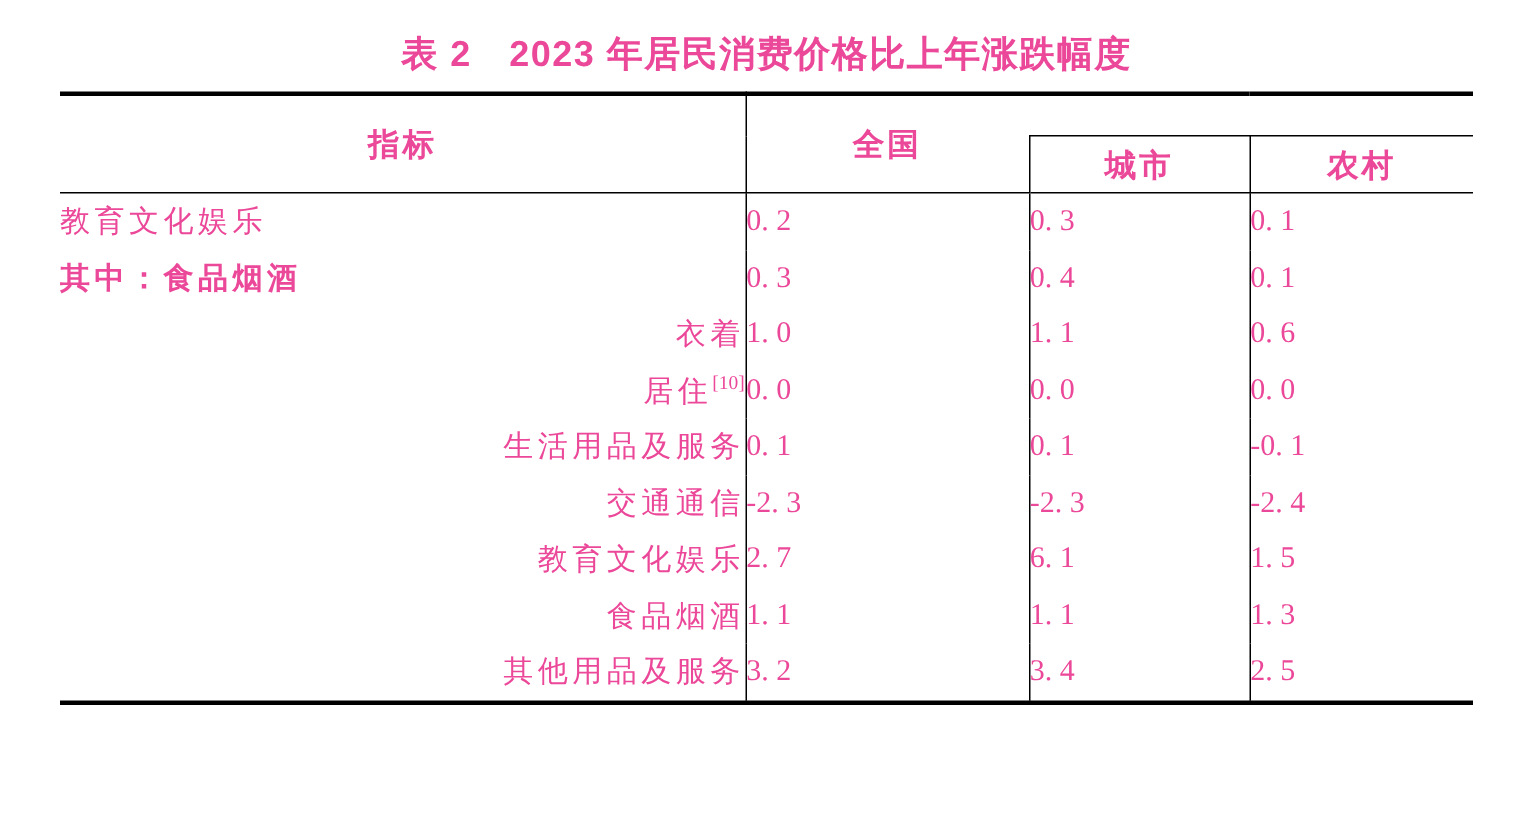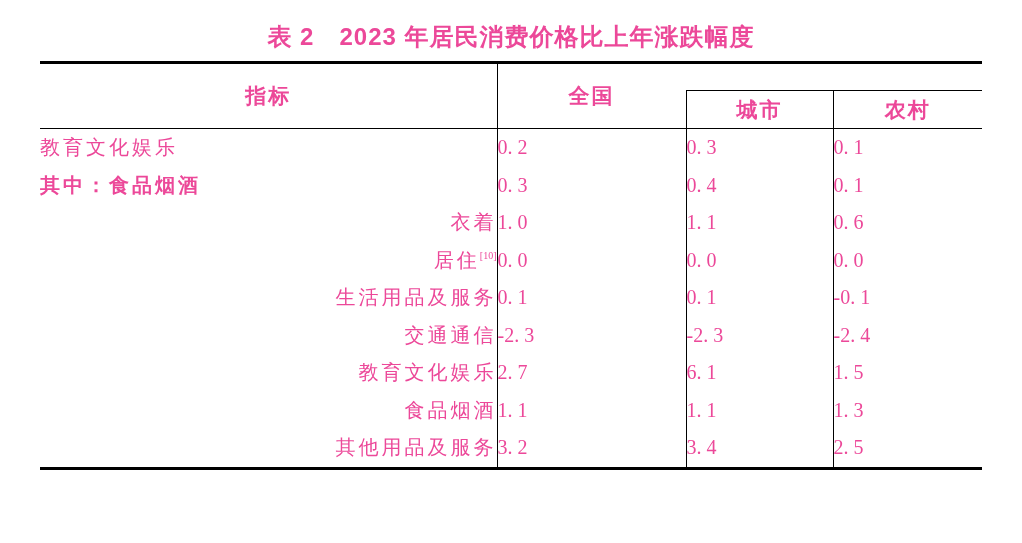--- a/index.html
+++ b/index.html
@@ -88,21 +88,21 @@
   }
   td.ind-0 { padding-left: 13px; }
   td.ind-1 { padding-left: 55px; font-weight: bold; }
   td.ind-2 { padding-left: 118px; text-align: right; }
   td.c-val {
     text-align: left;
     border-right: 1.5px solid #000;
   }
   td.c-val.last { border-right: none; }
   td.c-ind sup {
-    font-size: 10px;
+    font-size: 13px;
     letter-spacing: 0;
     line-height: 0;
   }
 </style>
 </head>
 <body>
 
 <div class="page">
 
   <div class="doc-title">表 2　2023 年居民消费价格比上年涨跌幅度</div>

